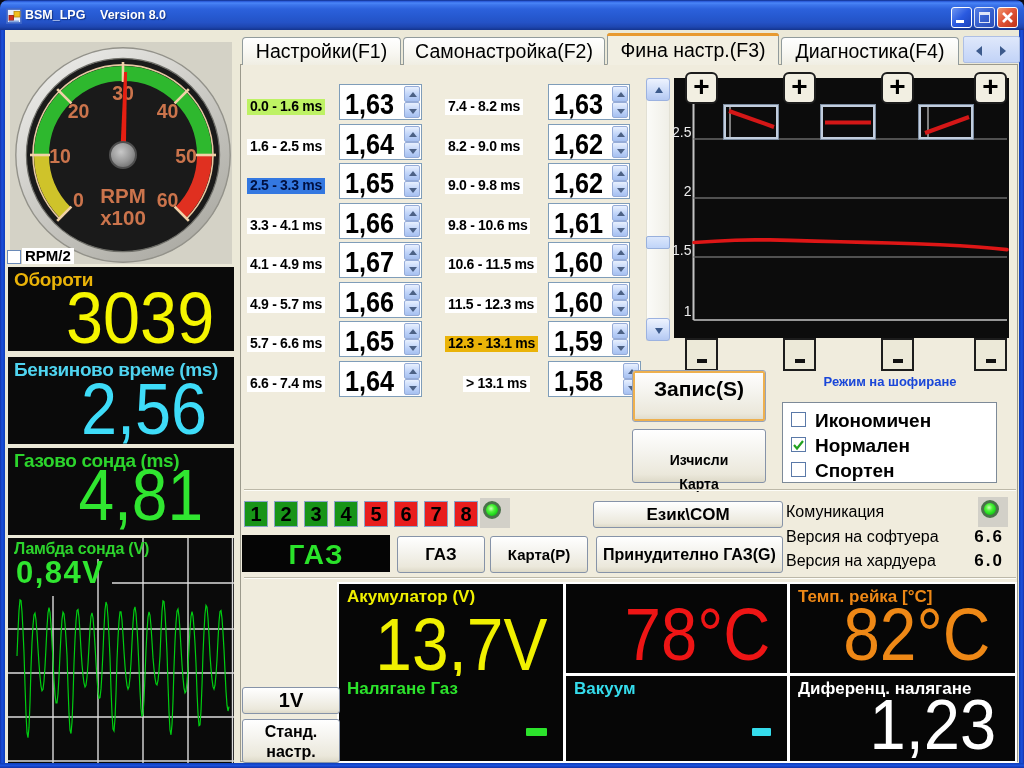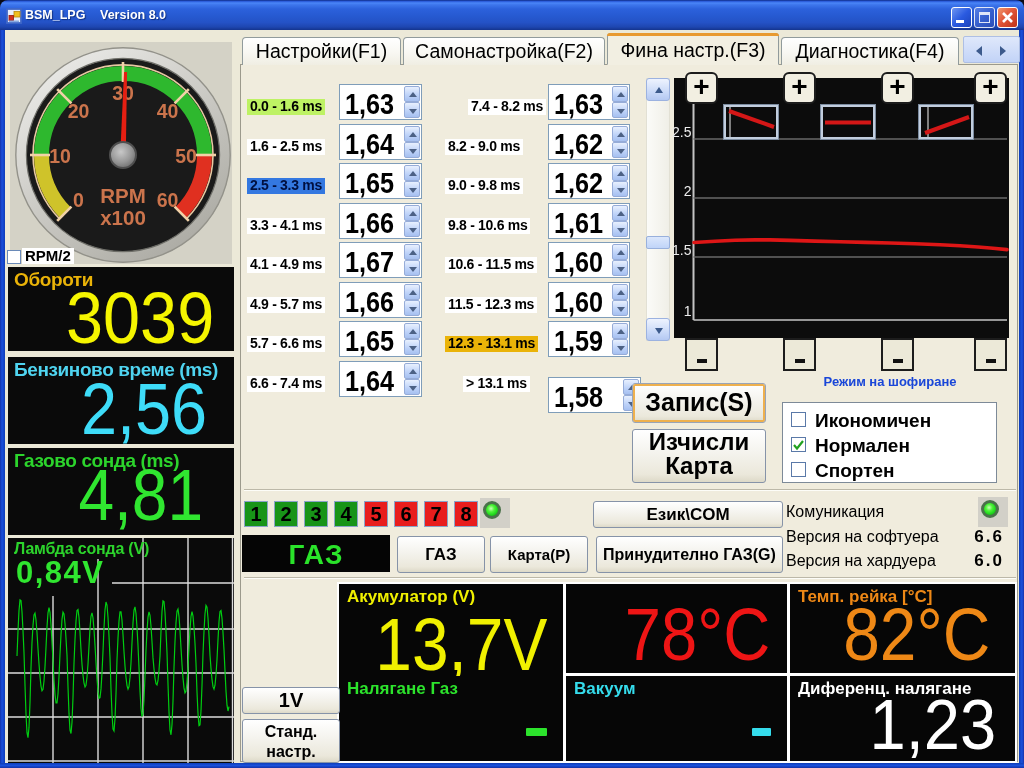--- a/index.html
+++ b/index.html
@@ -74,23 +74,23 @@
 .plusbtn { position:absolute; top:72px; width:33px; height:32px; background:#f2efe2; border:2px solid #1c1c1c;
   border-radius:6px; font-size:28px; font-weight:bold; text-align:center; line-height:26px; }
 .minusbtn { position:absolute; top:338px; width:33px; height:33px; background:#ece9d8; border:2px solid #1c1c1c; }
 .minusbtn span { position:absolute; left:10px; top:19px; width:10px; height:4px; background:#111; }
 .thumb { position:absolute; top:105px; width:54px; height:34px; background:#0c0c0c;
   border:2px solid #c2cede; outline:1px solid #7c8ca0; }
 
 
 .btn { position:absolute; background:linear-gradient(180deg,#fff,#f5f4ef 40%,#ebe8db 85%,#ddd9c8);
   border:1px solid #8693a8; border-radius:3px; text-align:center; color:#000; }
-#btn-zapis { left:632px; top:383px; width:134px; height:40px; font-size:25px; font-weight:bold; line-height:36px;
+#btn-zapis { left:632px; top:370px; width:134px; height:52px; font-size:21px; font-weight:bold; line-height:36px;
   border:1px solid #98a4b8; box-shadow:inset 0 0 0 2px #eeb04e; }
-#btn-karta { left:632px; top:429px; width:134px; height:54px; font-size:24px; font-weight:bold; line-height:24px; padding-top:0; }
+#btn-karta { left:632px; top:429px; width:134px; height:54px; font-size:14px; font-weight:bold; line-height:24px; padding-top:18px; }
 #rezhim { left:782px; top:374px; width:216px; text-align:center; font-size:13px; font-weight:bold; color:#1946d8; }
 #modebox { left:782px; top:402px; width:215px; height:81px; background:#fff; border:1px solid #7d8a98; }
 .ckrow { position:absolute; left:8px; height:20px; }
 .ckbox { position:absolute; left:0; top:2px; width:15px; height:15px; background:#fff; border:1px solid #5a79a8; }
 .cklab { position:absolute; left:24px; top:0; font-size:19px; font-weight:bold; white-space:nowrap; }
 
 
 .indsq { position:absolute; top:501px; width:24px; height:26px; border:1px solid #8aa3c8;
   font-size:20px; font-weight:bold; text-align:center; line-height:25px; color:#000; }
 .led { position:absolute; width:18px; height:18px; border-radius:50%;
@@ -235,21 +235,21 @@
  <div class="spinval">1,63</div>
  <div class="spinbtns">
       <div class="sb">
         <i class="up"></i>
       </div>
       <div class="sb">
         <i class="dn"></i>
       </div>
     </div>
 </div>
-<div class="mslab" style="left:468px;top:99px;background:#fff;text-align:center;">7.4 - 8.2 ms</div>
+<div class="mslab" style="left:445px;top:99px;background:#fff;text-align:center;">7.4 - 8.2 ms</div>
 <div class="spin" style="left:548px;top:84px;width:82px;">
  <div class="spinval">1,63</div>
  <div class="spinbtns">
       <div class="sb">
         <i class="up"></i>
       </div>
       <div class="sb">
         <i class="dn"></i>
       </div>
     </div>
@@ -404,21 +404,21 @@
  <div class="spinbtns">
       <div class="sb">
         <i class="up"></i>
       </div>
       <div class="sb">
         <i class="dn"></i>
       </div>
     </div>
 </div>
 <div class="mslab" style="left:445px;top:376px;background:#fff;margin-left:18px;">&gt; 13.1 ms</div>
-<div class="spin" style="left:548px;top:361px;width:93px;margin-top:16px;">
+<div class="spin" style="left:548px;top:361px;width:93px;">
  <div class="spinval">1,58</div>
  <div class="spinbtns">
       <div class="sb">
         <i class="up"></i>
       </div>
       <div class="sb">
         <i class="dn"></i>
       </div>
     </div>
 </div>

